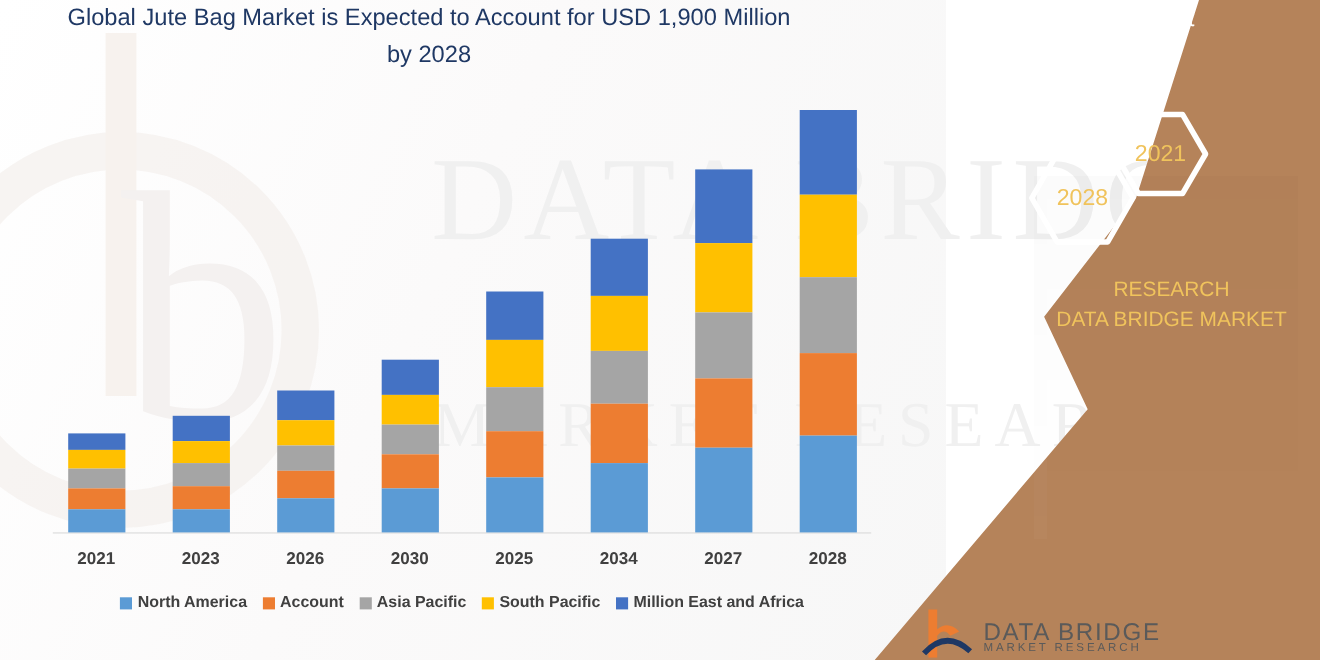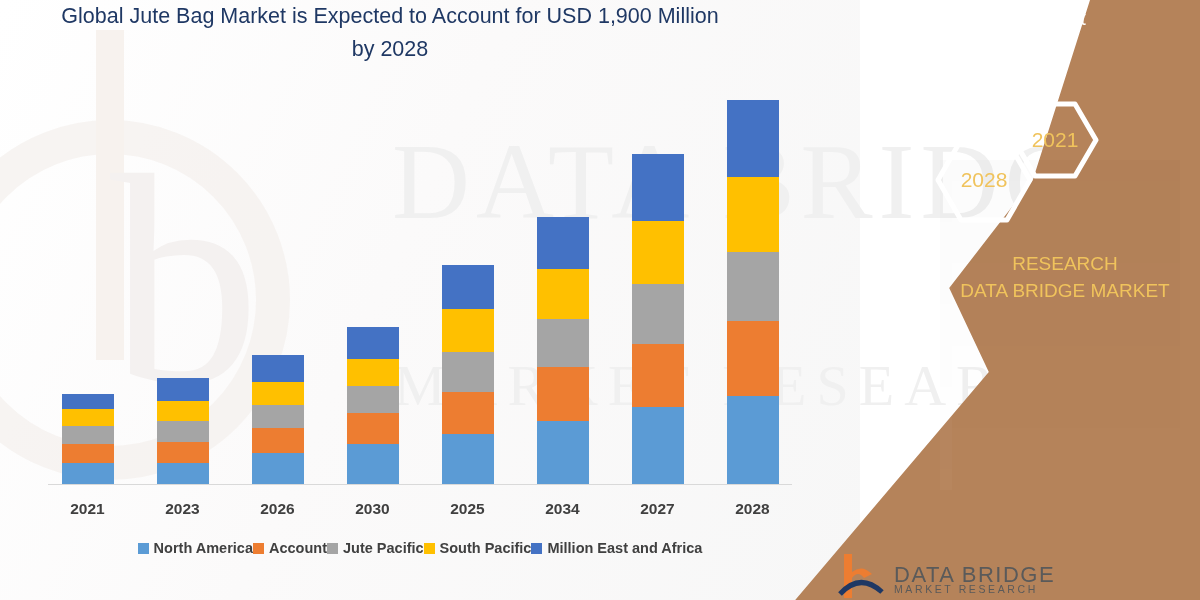--- a/index.html
+++ b/index.html
@@ -121,20 +121,21 @@
 
   
   .legend {
     position: absolute;
     z-index: 3;
     left: 40px; top: 540px;
     width: 760px;
     display: flex;
     justify-content: center;
     align-items: center;
+    gap: 14px;
   }
   .legend-item { display: flex; align-items: center; gap: 5px; }
   .legend-swatch { width: 11px; height: 11px; display: block; }
   .legend-label {
     color: #404040;
     font-size: 14.5px;
     font-weight: bold;
     white-space: nowrap;
   }
   .right-panel-shape {
@@ -311,21 +312,21 @@
       <div class="legend-item">
         <span class="legend-swatch" style="background: rgb(91, 155, 213);"></span>
         <span class="legend-label">North America</span>
       </div>
       <div class="legend-item">
         <span class="legend-swatch" style="background: rgb(237, 125, 49);"></span>
         <span class="legend-label">Account</span>
       </div>
       <div class="legend-item">
         <span class="legend-swatch" style="background: rgb(165, 165, 165);"></span>
-        <span class="legend-label">Jute Pacific</span>
+        <span class="legend-label">Asia Pacific</span>
       </div>
       <div class="legend-item">
         <span class="legend-swatch" style="background: rgb(255, 192, 0);"></span>
         <span class="legend-label">South Pacific</span>
       </div>
       <div class="legend-item">
         <span class="legend-swatch" style="background: rgb(68, 114, 196);"></span>
         <span class="legend-label">Million East and Africa</span>
       </div>
     </div>

